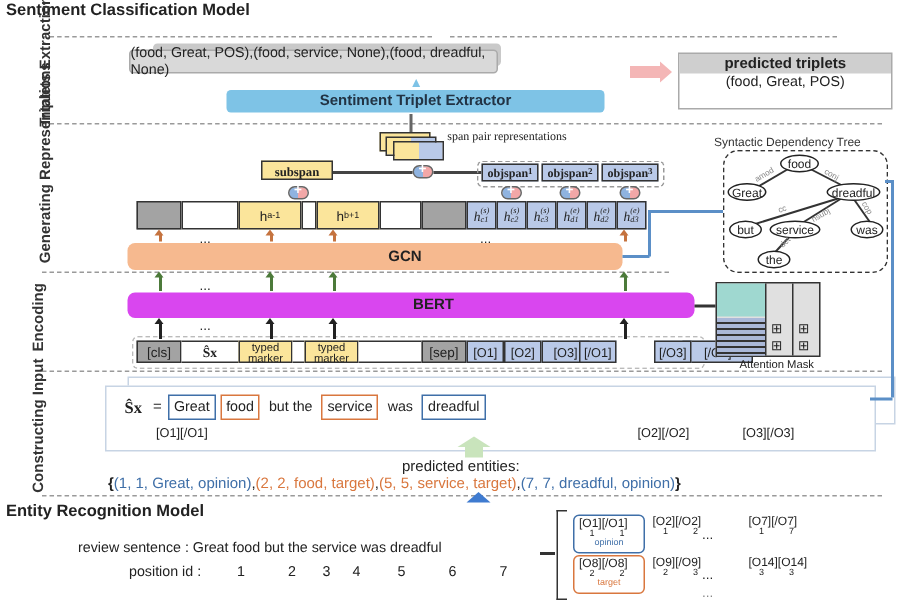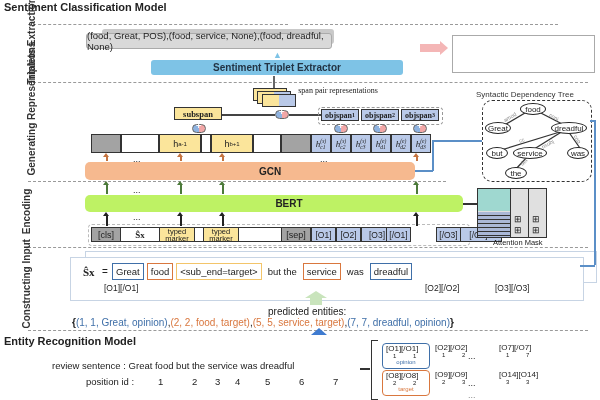--- a/index.html
+++ b/index.html
@@ -43,20 +43,22 @@
 <div class="box" style="left:86px;top:33px;width:246px;height:16px;background:#d9d9d9;border:1px solid #aaa;border-radius:3px;font-size:9.5px;">
     <span>(food, Great, POS),(food, service, None),(food, dreadful, None)</span>
   </div>
 <div class="abs" style="left:273px;top:50px;color:#7ec3e6;font-size:9px;">▲</div>
 <div class="box" style="left:151px;top:60px;width:252px;height:15px;background:#7ec3e6;border-radius:3px;font-weight:bold;font-size:10px;color:#234;">
     <span>Sentiment Triplet Extractor</span>
   </div>
 <div class="abs" style="left:420px;top:44px;width:22px;height:8px;background:#f4b6b6;"></div>
 <div class="abs" style="left:440px;top:41px;width:0;height:0;border-left:8px solid #f4b6b6;border-top:7px solid transparent;border-bottom:7px solid transparent;"></div>
 <div class="abs" style="left:452px;top:35px;width:143px;height:38px;border:1px solid #aaa;box-sizing:border-box;background:#fff;">
+  <div style="background:#cfcfcf;text-align:center;font-weight:bold;font-size:10px;height:13px;line-height:13px;">predicted triplets</div>
+  <div style="text-align:center;font-size:9.5px;line-height:11px;">(food, Great, POS)</div>
 </div>
 
 <div class="vline" style="left:273px;top:76px;height:12px;background:#666;"></div>
 
 <div class="abs" style="left:253px;top:88px;width:32px;height:11px;background:#fbe59b;border:1px solid #333;"></div>
 <div class="abs" style="left:257px;top:91px;width:32px;height:11px;background:linear-gradient(90deg,#fbe59b 50%,#b9c9e8 50%);border:1px solid #333;"></div>
 <div class="abs" style="left:262px;top:94px;width:32px;height:11px;background:linear-gradient(90deg,#fbe59b 50%,#b9c9e8 50%);border:1px solid #333;"></div>
 <div class="abs serif" style="left:298px;top:86px;width:80px;font-size:8px;text-align:center;line-height:9px;">span pair representations</div>
 <div class="pill" style="left:275px;top:110px;"></div>
 <div class="hline" style="left:222px;top:114px;width:53px;background:#444;"></div>
@@ -167,21 +169,21 @@
   <div class="abs" style="left:66px;top:13px;font-size:5.5px;color:#888;transform:rotate(30deg);">conj</div>
   <div class="abs" style="left:36px;top:36px;font-size:5.5px;color:#888;transform:rotate(-18deg);">cc</div>
   <div class="abs" style="left:58px;top:40px;font-size:5.5px;color:#888;transform:rotate(-30deg);">nsubj</div>
   <div class="abs" style="left:90px;top:35px;font-size:5.5px;color:#888;transform:rotate(60deg);">cop</div>
   <div class="abs" style="left:37px;top:58px;font-size:5.5px;color:#888;transform:rotate(-45deg);">det</div>
 </div>
 <div class="hline" style="left:415px;top:170px;width:18px;background:#5b8fc7;"></div>
 <div class="vline" style="left:432px;top:140px;height:31px;background:#5b8fc7;"></div>
 <div class="hline" style="left:432px;top:140px;width:50px;background:#5b8fc7;"></div>
 
-<div class="box" style="left:85px;top:195px;width:378px;height:17px;background:#bef264;border-radius:5px;font-weight:bold;font-size:10px;">
+<div class="box" style="left:85px;top:195px;width:378px;height:17px;background:#d946ef;border-radius:5px;font-weight:bold;font-size:10px;">
     <span style="margin-left:30px;">BERT</span>
   </div>
 <div class="abs" style="left:133px;top:185px;font-size:9px;">...</div>
 <div class="abs" style="left:133px;top:212px;font-size:9px;">...</div>
 <div class="abs" style="left:88px;top:224px;width:380px;height:20px;border:1px dashed #bbb;border-radius:4px;"></div>
 <div class="cell gray" style="left:91px;top:227px;width:30px;height:15px;">[cls]</div>
 <div class="cell white serif" style="left:121px;top:227px;width:38px;height:15px;border-left:none;border-right:none;font-weight:bold;">Ŝx</div>
 <div class="cell yellow" style="left:159px;top:227px;width:36px;height:15px;font-size:7.5px;line-height:7px;text-align:center;">typed marker</div>
 <div class="cell white" style="left:195px;top:227px;width:8px;height:15px;border-left:none;border-right:none;"></div>
 <div class="cell yellow" style="left:203px;top:227px;width:36px;height:15px;font-size:7.5px;line-height:7px;text-align:center;">typed marker</div>
@@ -236,21 +238,20 @@
     <div style="position: absolute; left: 413px; top: 212px; width: 0px; height: 0px; border-bottom: 4px solid rgb(34, 34, 34); border-left: 3.5px solid transparent; border-right: 3.5px solid transparent;"></div>
   </div>
 
 <div class="abs" style="left:85px;top:251px;width:510px;height:30px;border:1px solid #c7d4e4;"></div>
 <div class="abs" style="left:70px;top:257px;width:512px;height:42px;border:1px solid #c7d4e4;background:#fff;"></div>
 <div class="abs serif" style="left:83px;top:266px;font-weight:bold;font-size:11px;">Ŝx</div>
 <div class="abs" style="left:102px;top:266px;font-size:10px;">=</div>
 <div id="seq-row" class="abs" style="left:112px;top:261px;display:flex;gap:3px;align-items:center;height:20px;">
     <span style="font-size: 9.5px; padding: 2px 3px; border: 1.3px solid rgb(63, 111, 168);">Great</span>
     <span style="font-size: 9.5px; padding: 2px 3px; border: 1.3px solid rgb(217, 119, 62);">food</span>
-    <span style="font-size: 9.5px; padding: 2px 3px; border: 1.3px solid rgb(243, 197, 106);">&lt;sub_end=target&gt;</span>
     <span style="font-size: 9.5px; padding: 2px 3px;">but the</span>
     <span style="font-size: 9.5px; padding: 2px 3px; border: 1.3px solid rgb(217, 119, 62);">service</span>
     <span style="font-size: 9.5px; padding: 2px 3px;">was</span>
     <span style="font-size: 9.5px; padding: 2px 3px; border: 1.3px solid rgb(63, 111, 168);">dreadful</span>
   </div>
 <div class="abs" style="left:104px;top:283px;font-size:8.5px;">[O1][/O1]</div>
 <div class="abs" style="left:425px;top:283px;font-size:8.5px;">[O2][/O2]</div>
 <div class="abs" style="left:495px;top:283px;font-size:8.5px;">[O3][/O3]</div>
 <div class="abs" style="left:310px;top:297px;width:12px;height:8px;background:#c9e4bc;"></div>
 <div class="abs" style="left:305px;top:291px;width:0;height:0;border-bottom:7px solid #c9e4bc;border-left:11px solid transparent;border-right:11px solid transparent;"></div>

